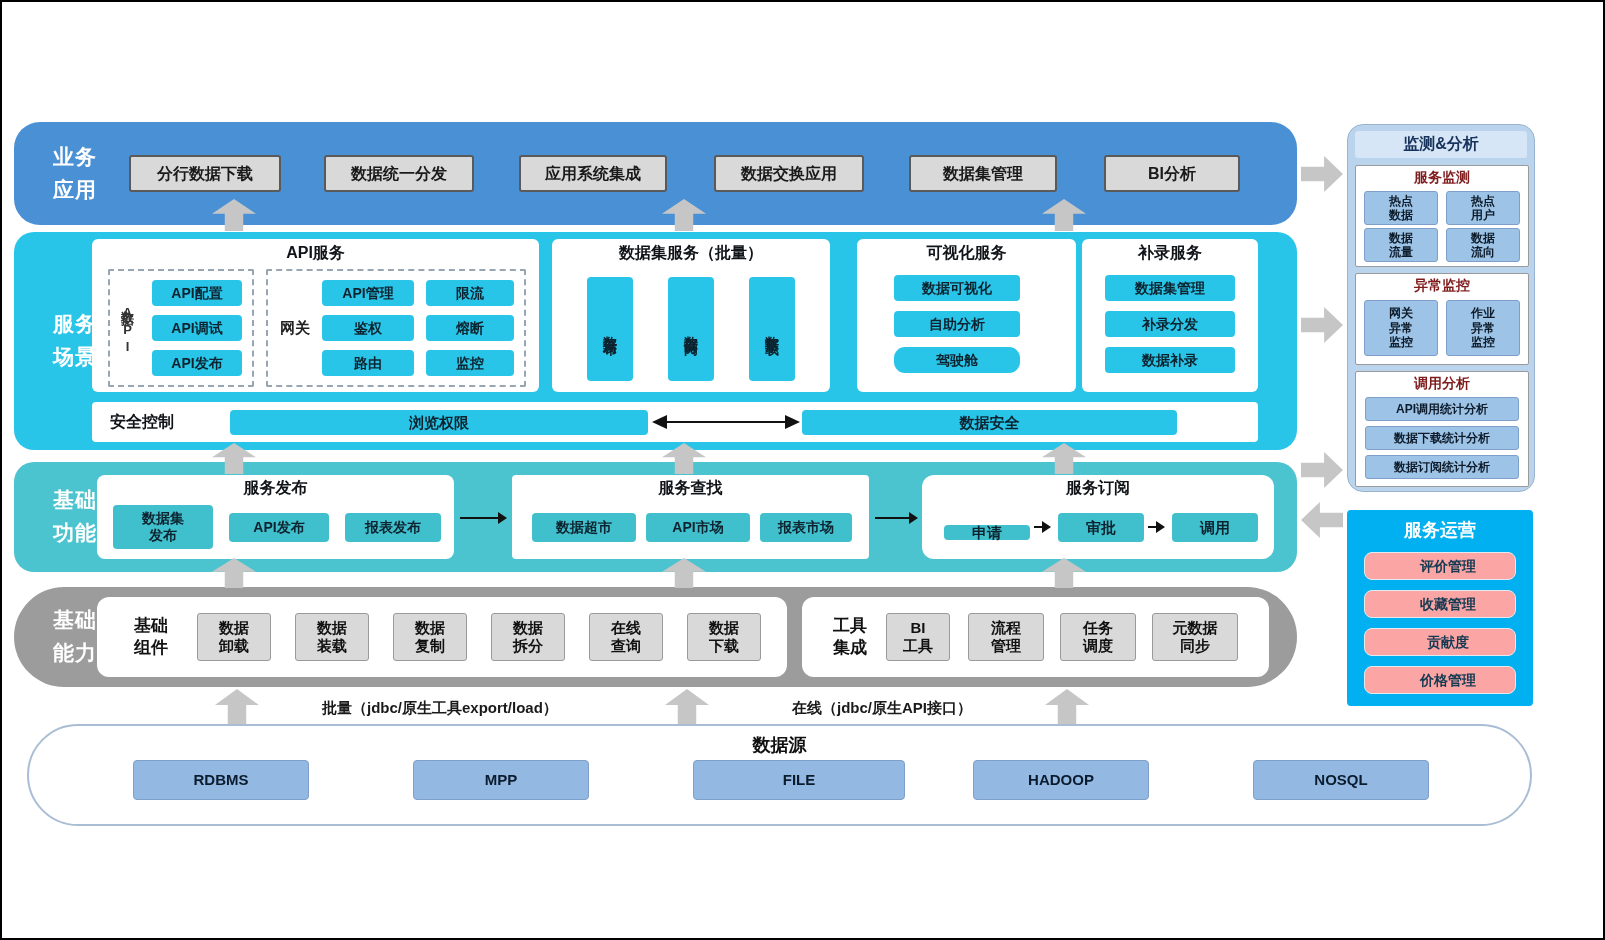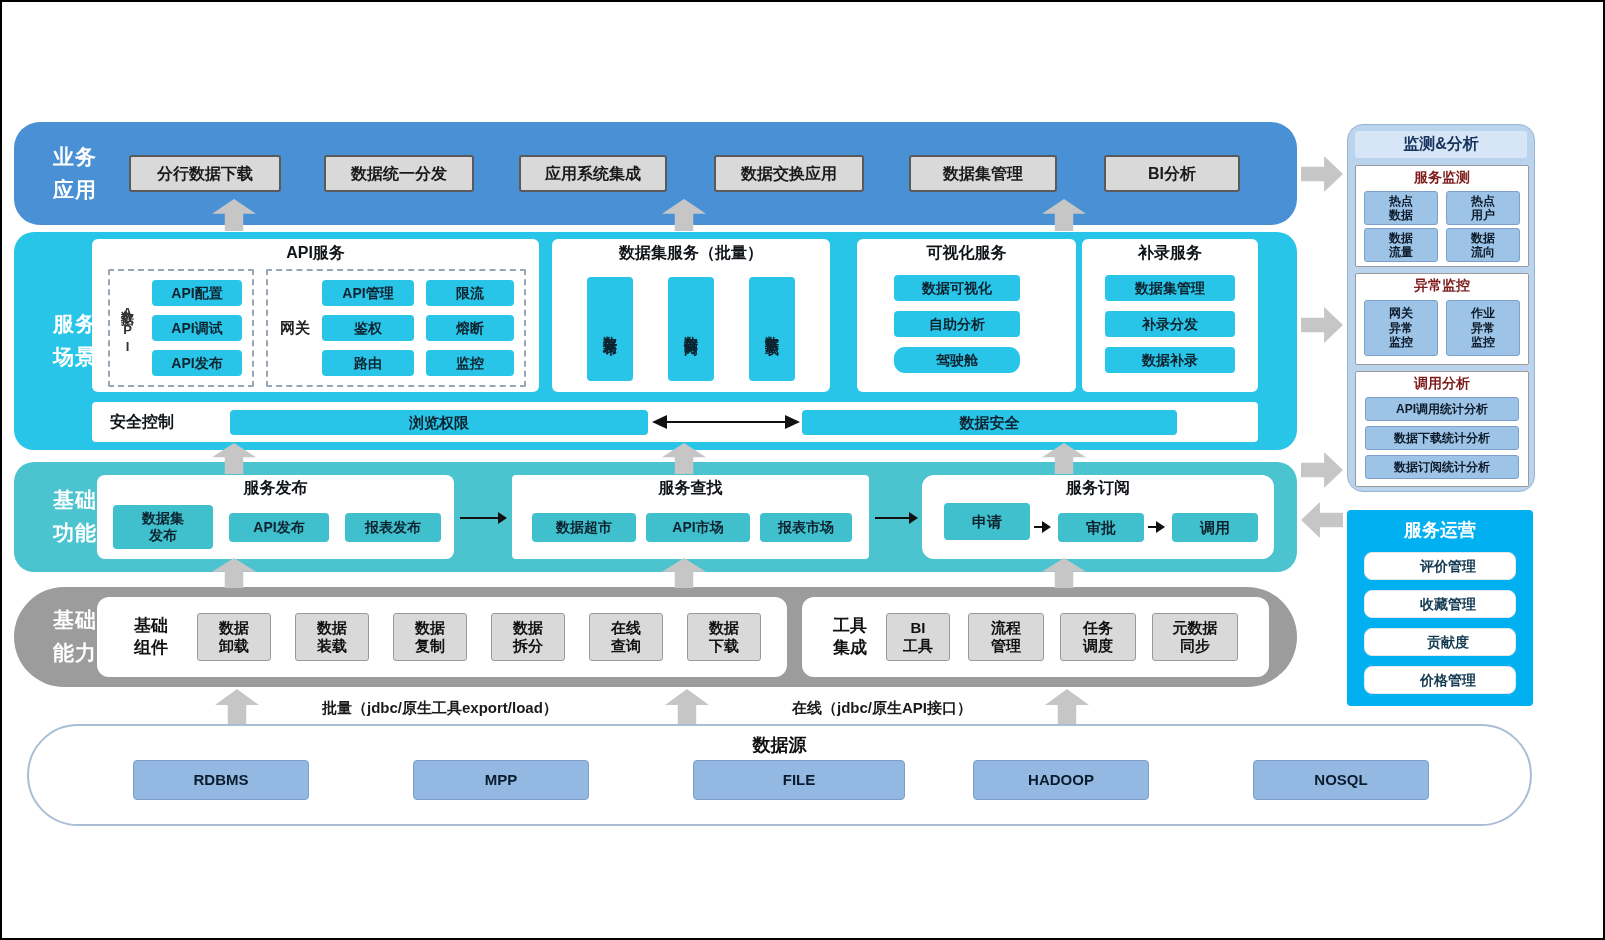--- a/index.html
+++ b/index.html
@@ -21,21 +21,21 @@
     position:absolute;display:flex;align-items:center;justify-content:center;
     text-align:center;white-space:pre-line;line-height:1.2;border-radius:4px;
     font-weight:600;color:#0d2430;box-sizing:border-box;
   }
   .btn-gray{background:var(--btn-gray,#d9d9d9);border:2px solid #5a5a5a;color:#1a1a1a;border-radius:3px;font-size:16px;}
   .btn-cyan{background:var(--btn-cyan,#29c5e8);font-size:14px;}
   .btn-teal{background:var(--btn-teal,#3fc0cc);font-size:14px;}
   .btn-gray2{background:#d9d9d9;border:1px solid #9a9a9a;color:#111;font-size:15px;border-radius:3px;}
   .btn-blue{background:var(--btn-blue,#9dc3e6);border:1px solid #7d9fc9;color:#0d1b2a;font-size:12px;border-radius:3px;font-weight:600;}
   .btn-ds{background:var(--datasource-btn,#93b9e2);border:1px solid #7d9fc9;color:#0b1c2e;font-size:15px;font-weight:700;border-radius:4px;}
-  .btn-white{background:#ffffff;color:#143a52;font-size:14px;border:1px solid #e3e9ee;border-radius:8px;font-weight:700;padding-left:16px;}
+  .btn-white{background:#fca5a5;color:#143a52;font-size:14px;border:1px solid #e3e9ee;border-radius:8px;font-weight:700;padding-left:16px;}
   .vtext{writing-mode:vertical-rl;text-orientation:upright;letter-spacing:2px;}
   .uparrow{position:absolute;background:var(--arrow-gray,#c6c6c6);clip-path:polygon(50% 0,100% 46%,71% 46%,71% 100%,29% 100%,29% 46%,0 46%);z-index:6;}
   .rarrow{position:absolute;background:var(--arrow-gray,#c6c6c6);clip-path:polygon(0 30%,55% 30%,55% 0,100% 50%,55% 100%,55% 70%,0 70%);}
   .larrow{position:absolute;background:var(--arrow-gray,#c6c6c6);clip-path:polygon(100% 30%,45% 30%,45% 0,0 50%,45% 100%,45% 70%,100% 70%);}
   .flow{position:absolute;height:2px;background:#111;}
   .flow::after{content:"";position:absolute;right:-9px;top:-5px;width:0;height:0;border:6px solid transparent;border-left:9px solid #111;}
   .barlabel{position:absolute;display:flex;align-items:center;font-weight:700;color:#101418;}
   .mon-panel{position:absolute;background:var(--panel-lightblue,#b9d4ec);border:1px solid #9ab4d0;border-radius:16px;}
   .mon-header{position:absolute;left:7px;top:6px;width:172px;height:27px;background:#d6e6f6;border-radius:3px;
     display:flex;align-items:center;justify-content:center;font-weight:700;font-size:16px;color:#17335c;box-sizing:border-box;}
@@ -143,21 +143,21 @@
       <div class="ptitle" style="top:3px;">服务查找</div>
       <div class="btn btn-teal" style="left:20px;top:38px;width:104px;height:29px;">数据超市</div>
       <div class="btn btn-teal" style="left:134px;top:38px;width:104px;height:29px;">API市场</div>
       <div class="btn btn-teal" style="left:248px;top:38px;width:92px;height:29px;">报表市场</div>
     </div>
 
     <div class="flow" style="left:861px;top:55px;width:40px;"></div>
 
     <div class="panel" style="left:908px;top:13px;width:352px;height:84px;border-radius:12px;">
       <div class="ptitle" style="top:3px;">服务订阅</div>
-      <div class="btn btn-teal" style="left:22px;top:28px;width:86px;height:37px;font-size:15px;">申请</div>
+      <div class="btn btn-teal" style="left:22px;top:50px;width:86px;height:15px;font-size:15px;">申请</div>
       <div class="flow" style="left:112px;top:51px;width:14px;"></div>
       <div class="btn btn-teal" style="left:136px;top:38px;width:86px;height:29px;font-size:15px;">审批</div>
       <div class="flow" style="left:226px;top:51px;width:14px;"></div>
       <div class="btn btn-teal" style="left:250px;top:38px;width:86px;height:29px;font-size:15px;">调用</div>
     </div>
   </div>
 
   <div class="uparrow" style="left:210px;top:556px;width:44px;height:30px;"></div>
   <div class="uparrow" style="left:660px;top:556px;width:44px;height:30px;"></div>
   <div class="uparrow" style="left:1040px;top:556px;width:44px;height:30px;"></div>

